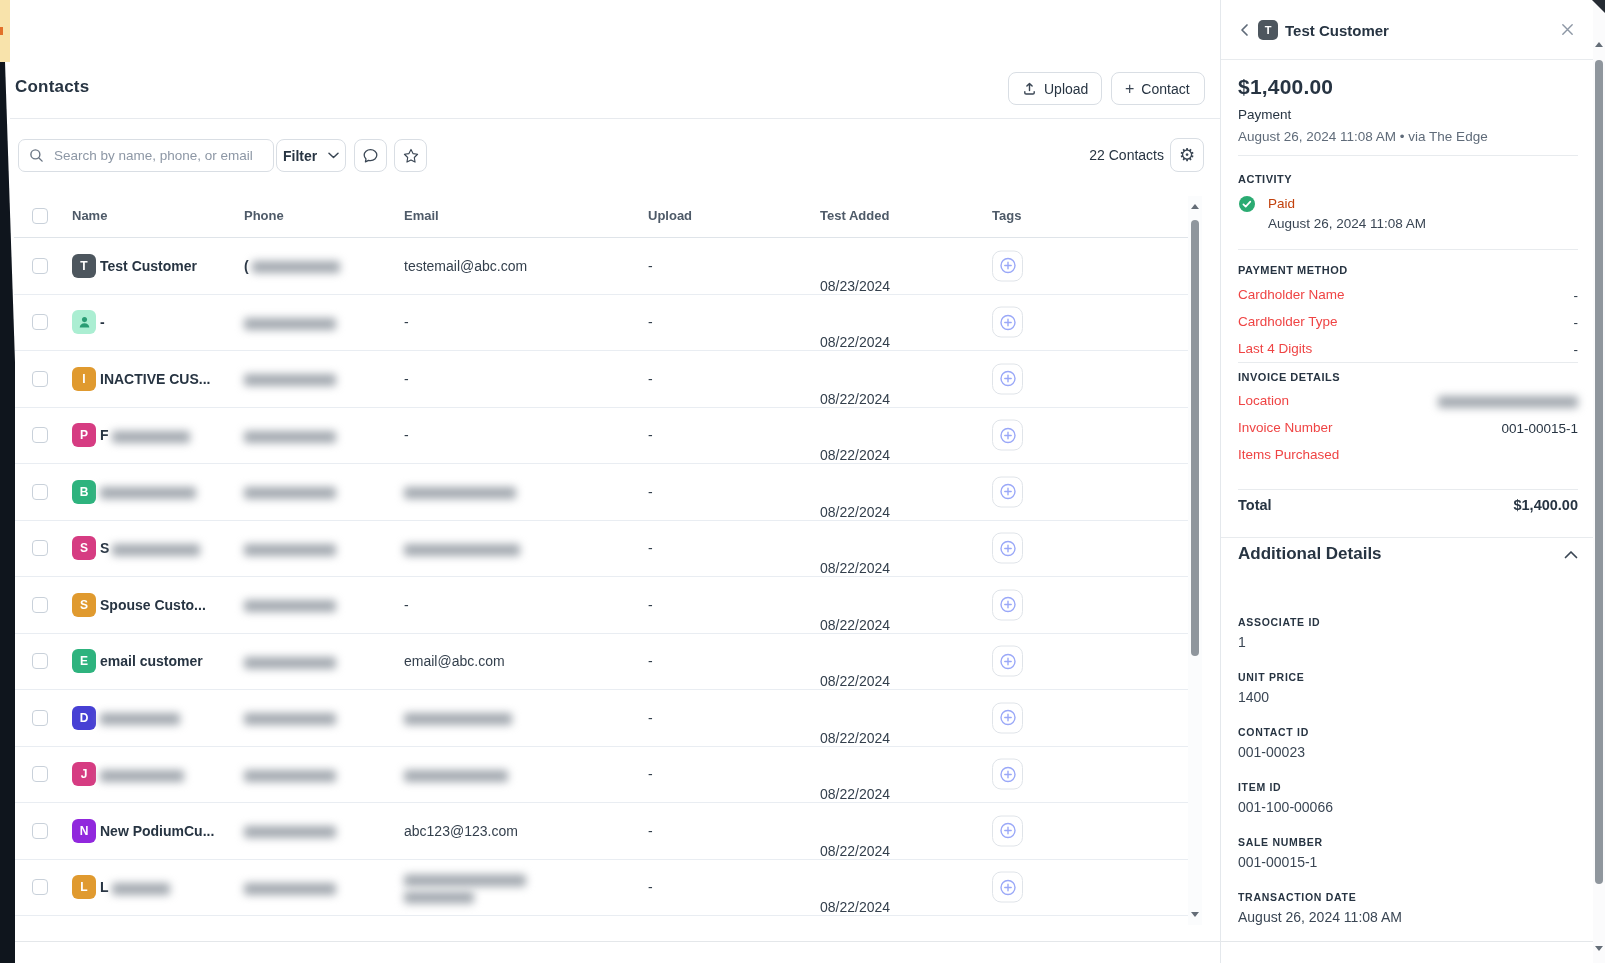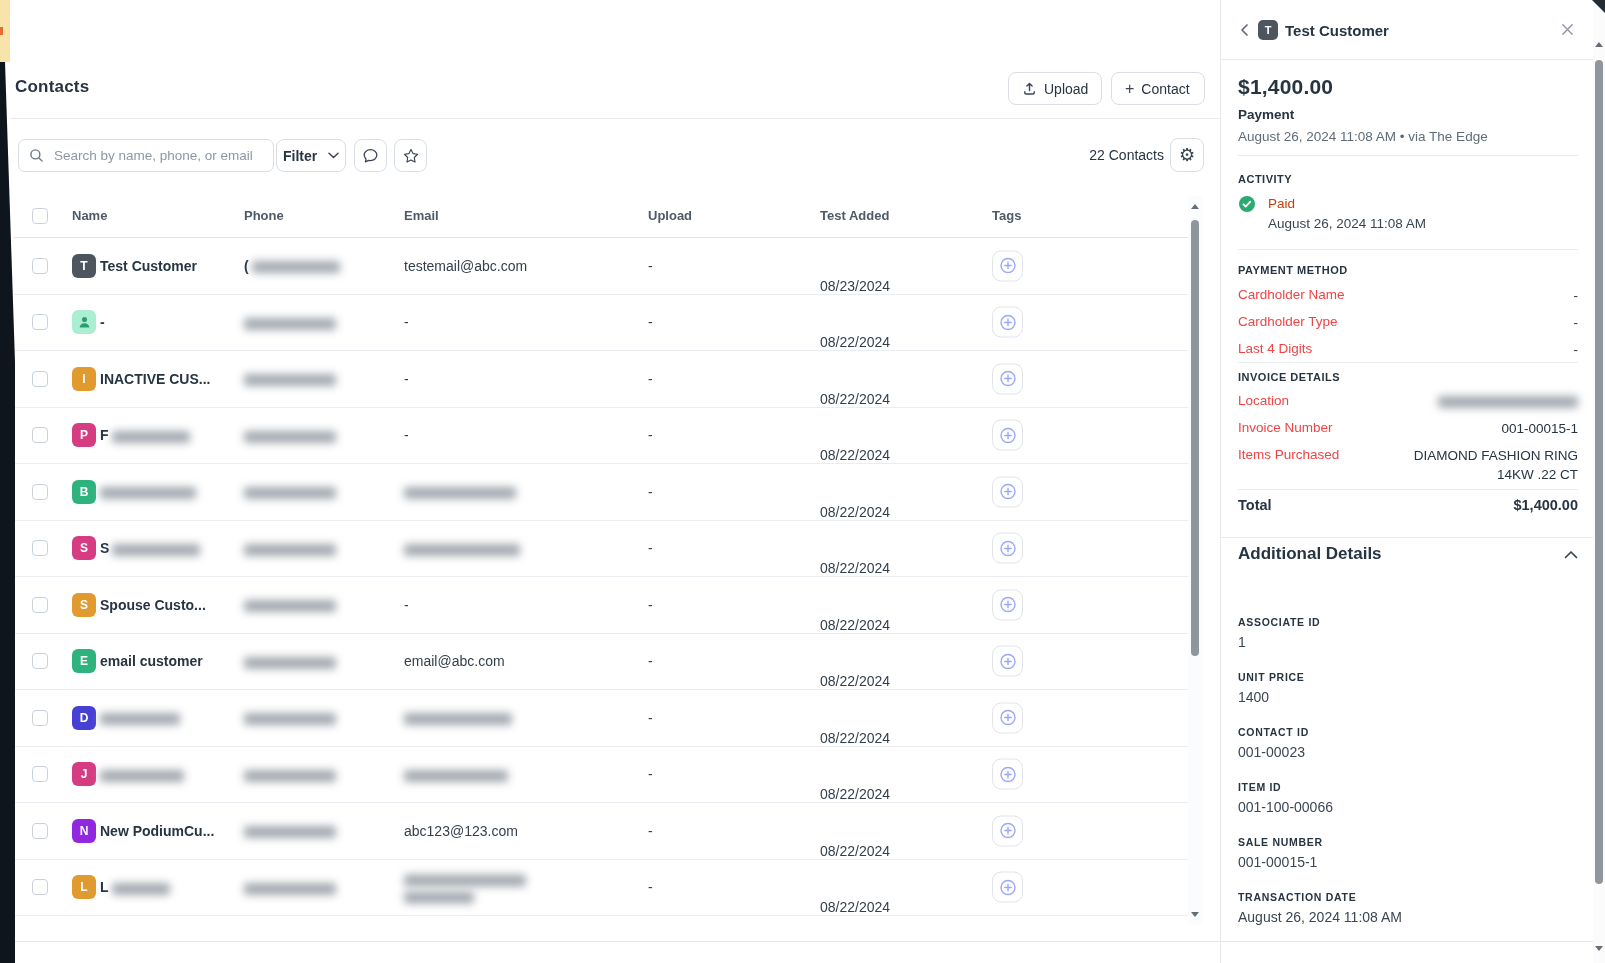--- a/index.html
+++ b/index.html
@@ -65,21 +65,21 @@
   .psb .thumb{position:absolute;left:2px;top:60px;width:8px;height:824px;border-radius:4px;background:#8f969d;}
   
   .panel{position:absolute;left:1220px;top:0;width:385px;height:963px;background:#fff;border-left:1px solid #e4e8ec;box-sizing:border-box;}
   .phead{position:absolute;left:0;top:0;width:100%;height:60px;border-bottom:1px solid #e8ebee;box-sizing:border-box;}
   .backbtn{position:absolute;left:12px;top:19px;width:24px;height:24px;border:none;background:none;cursor:pointer;padding:0;}
   .pavatar{position:absolute;left:37px;top:20px;width:20px;height:20px;border-radius:5px;background:#4d565e;color:#fff;
            font-size:11px;font-weight:700;display:flex;align-items:center;justify-content:center;}
   .ptitle{position:absolute;left:64px;top:22px;font-size:15px;font-weight:600;}
   .closebtn{position:absolute;right:26px;top:19px;width:24px;height:24px;border:none;background:none;cursor:pointer;padding:0;}
   .amount{position:absolute;left:17px;top:75px;font-size:21px;font-weight:700;letter-spacing:.2px;}
-  .ptype{position:absolute;left:17px;top:107px;font-size:13.5px;font-weight:700;}
+  .ptype{position:absolute;left:17px;top:107px;font-size:13.5px;font-weight:400;}
   .pdate{position:absolute;left:17px;top:129px;font-size:13.5px;color:#5f6b79;}
   .pdiv{position:absolute;left:17px;width:340px;height:1px;background:#e8ebee;}
   .pdiv.wide{left:0;width:385px;}
   .sechead{position:absolute;left:17px;font-size:11px;font-weight:700;letter-spacing:.5px;color:#273442;}
   .checkc{position:absolute;left:17px;top:195px;width:18px;height:18px;}
   .paid{position:absolute;left:47px;top:196px;font-size:13.5px;color:#c2410c;}
   .paiddate{position:absolute;left:47px;top:216px;font-size:13.5px;color:#3a4654;}
   .kvlist{position:absolute;left:17px;width:340px;}
   .kvrow{display:flex;justify-content:space-between;align-items:flex-start;font-size:13.5px;margin-bottom:9px;min-height:16px;}
   .kvrow .k{color:#ef4444;}
@@ -454,21 +454,20 @@
     <span class="v"><i class="blur" style="width:140px"></i></span>
   </div>
 
   <div class="kvrow">
     <span class="k">Invoice Number</span>
     <span class="v">001-00015-1</span>
   </div>
 
   <div class="kvrow">
     <span class="k">Items Purchased</span>
-    <span class="v">DIAMOND FASHION RING 14KW .22 CT</span>
   </div>
 </div>
     <div class="pdiv" style="top:489px"></div>
 
     <div class="totalrow">
       <span>Total</span>
       <span>$1,400.00</span>
     </div>
     <div class="pdiv wide" style="top:537px"></div>
 

